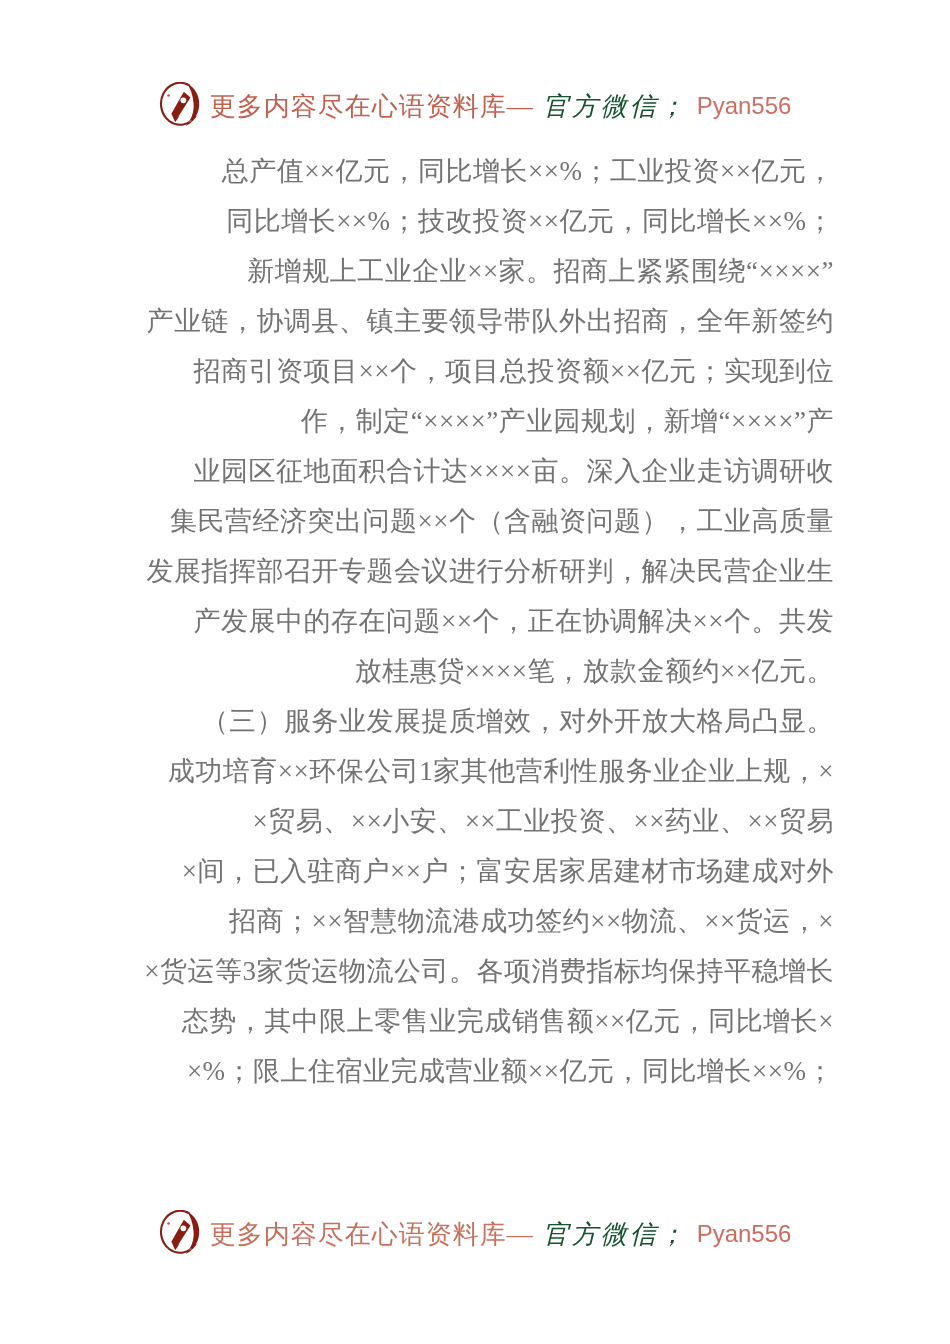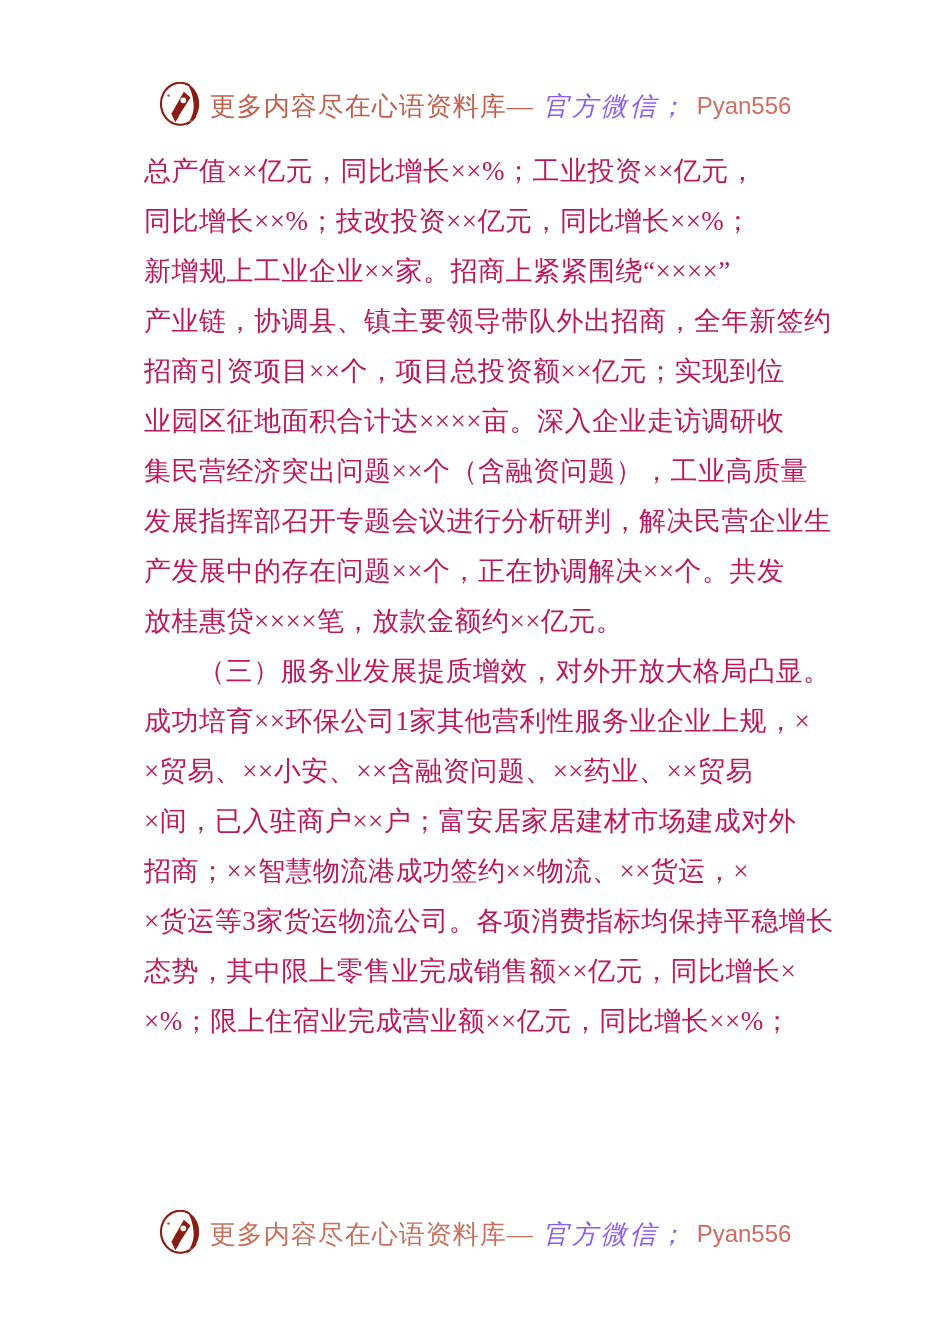--- a/index.html
+++ b/index.html
@@ -29,40 +29,41 @@
   .watermark.top    { top: 82px; }
   .watermark.bottom { top: 1210px; }
   .wm-logo { flex: 0 0 auto; display: block; }
   .wm-brand {
     color: #c2604e;
     font-size: 26px;
     letter-spacing: 1px;
     font-family: "Liberation Serif", "DejaVu Serif", serif;
   }
   .wm-label {
-    color: #8b5cf6;
+    color: #14532d;
     font-size: 26px;
     font-style: italic;
     letter-spacing: 3px;
     font-family: "DejaVu Serif", serif;
   }
   .wm-id {
     color: #ce6f63;
     font-size: 24px;
     font-family: "Liberation Sans", "DejaVu Sans", sans-serif;
   }
   .watermark.bottom .wm-brand { color: #c96f5c; }
   .watermark.bottom .wm-id    { color: #cc6c60; }
   
   .doc-text {
     position: absolute;
     left: 144px;
     top: 146px;
     width: 690px;
-    color: #be185d;
+    color: #737373;
+    text-align: right;
   }
   .line {
     height: 50px;
     line-height: 50px;
     font-size: 27px;
     letter-spacing: 0.5px;
     white-space: nowrap;
   }
   .line.indent { text-indent: 2em; font-family: Liberation Serif, serif; }
 </style>
@@ -85,28 +86,29 @@
     <span class="wm-label">官方微信；</span>
     <span class="wm-id">Pyan556</span>
   </div>
 
   <div class="doc-text">
     <div class="line">总产值××亿元，同比增长××%；工业投资××亿元，</div>
     <div class="line">同比增长××%；技改投资××亿元，同比增长××%；</div>
     <div class="line">新增规上工业企业××家。招商上紧紧围绕“××××”</div>
     <div class="line">产业链，协调县、镇主要领导带队外出招商，全年新签约</div>
     <div class="line">招商引资项目××个，项目总投资额××亿元；实现到位</div>
+    <div class="line">作，制定“××××”产业园规划，新增“××××”产</div>
     <div class="line">业园区征地面积合计达××××亩。深入企业走访调研收</div>
     <div class="line">集民营经济突出问题××个（含融资问题），工业高质量</div>
     <div class="line">发展指挥部召开专题会议进行分析研判，解决民营企业生</div>
     <div class="line">产发展中的存在问题××个，正在协调解决××个。共发</div>
     <div class="line">放桂惠贷××××笔，放款金额约××亿元。</div>
     <div class="line indent">（三）服务业发展提质增效，对外开放大格局凸显。</div>
     <div class="line">成功培育××环保公司1家其他营利性服务业企业上规，×</div>
-    <div class="line">×贸易、××小安、××含融资问题、××药业、××贸易</div>
+    <div class="line">×贸易、××小安、××工业投资、××药业、××贸易</div>
     <div class="line">×间，已入驻商户××户；富安居家居建材市场建成对外</div>
     <div class="line">招商；××智慧物流港成功签约××物流、××货运，×</div>
     <div class="line">×货运等3家货运物流公司。各项消费指标均保持平稳增长</div>
     <div class="line">态势，其中限上零售业完成销售额××亿元，同比增长×</div>
     <div class="line">×%；限上住宿业完成营业额××亿元，同比增长××%；</div>
   </div>
 
   <div class="watermark bottom">
     <svg class="wm-logo" width="42" height="48" viewBox="0 0 44 50" aria-hidden="true">
       <path d="M31 3 A 20 22 0 1 0 38 36" fill="none" stroke="#8a1d12" stroke-width="2.2" stroke-linecap="round"></path>

